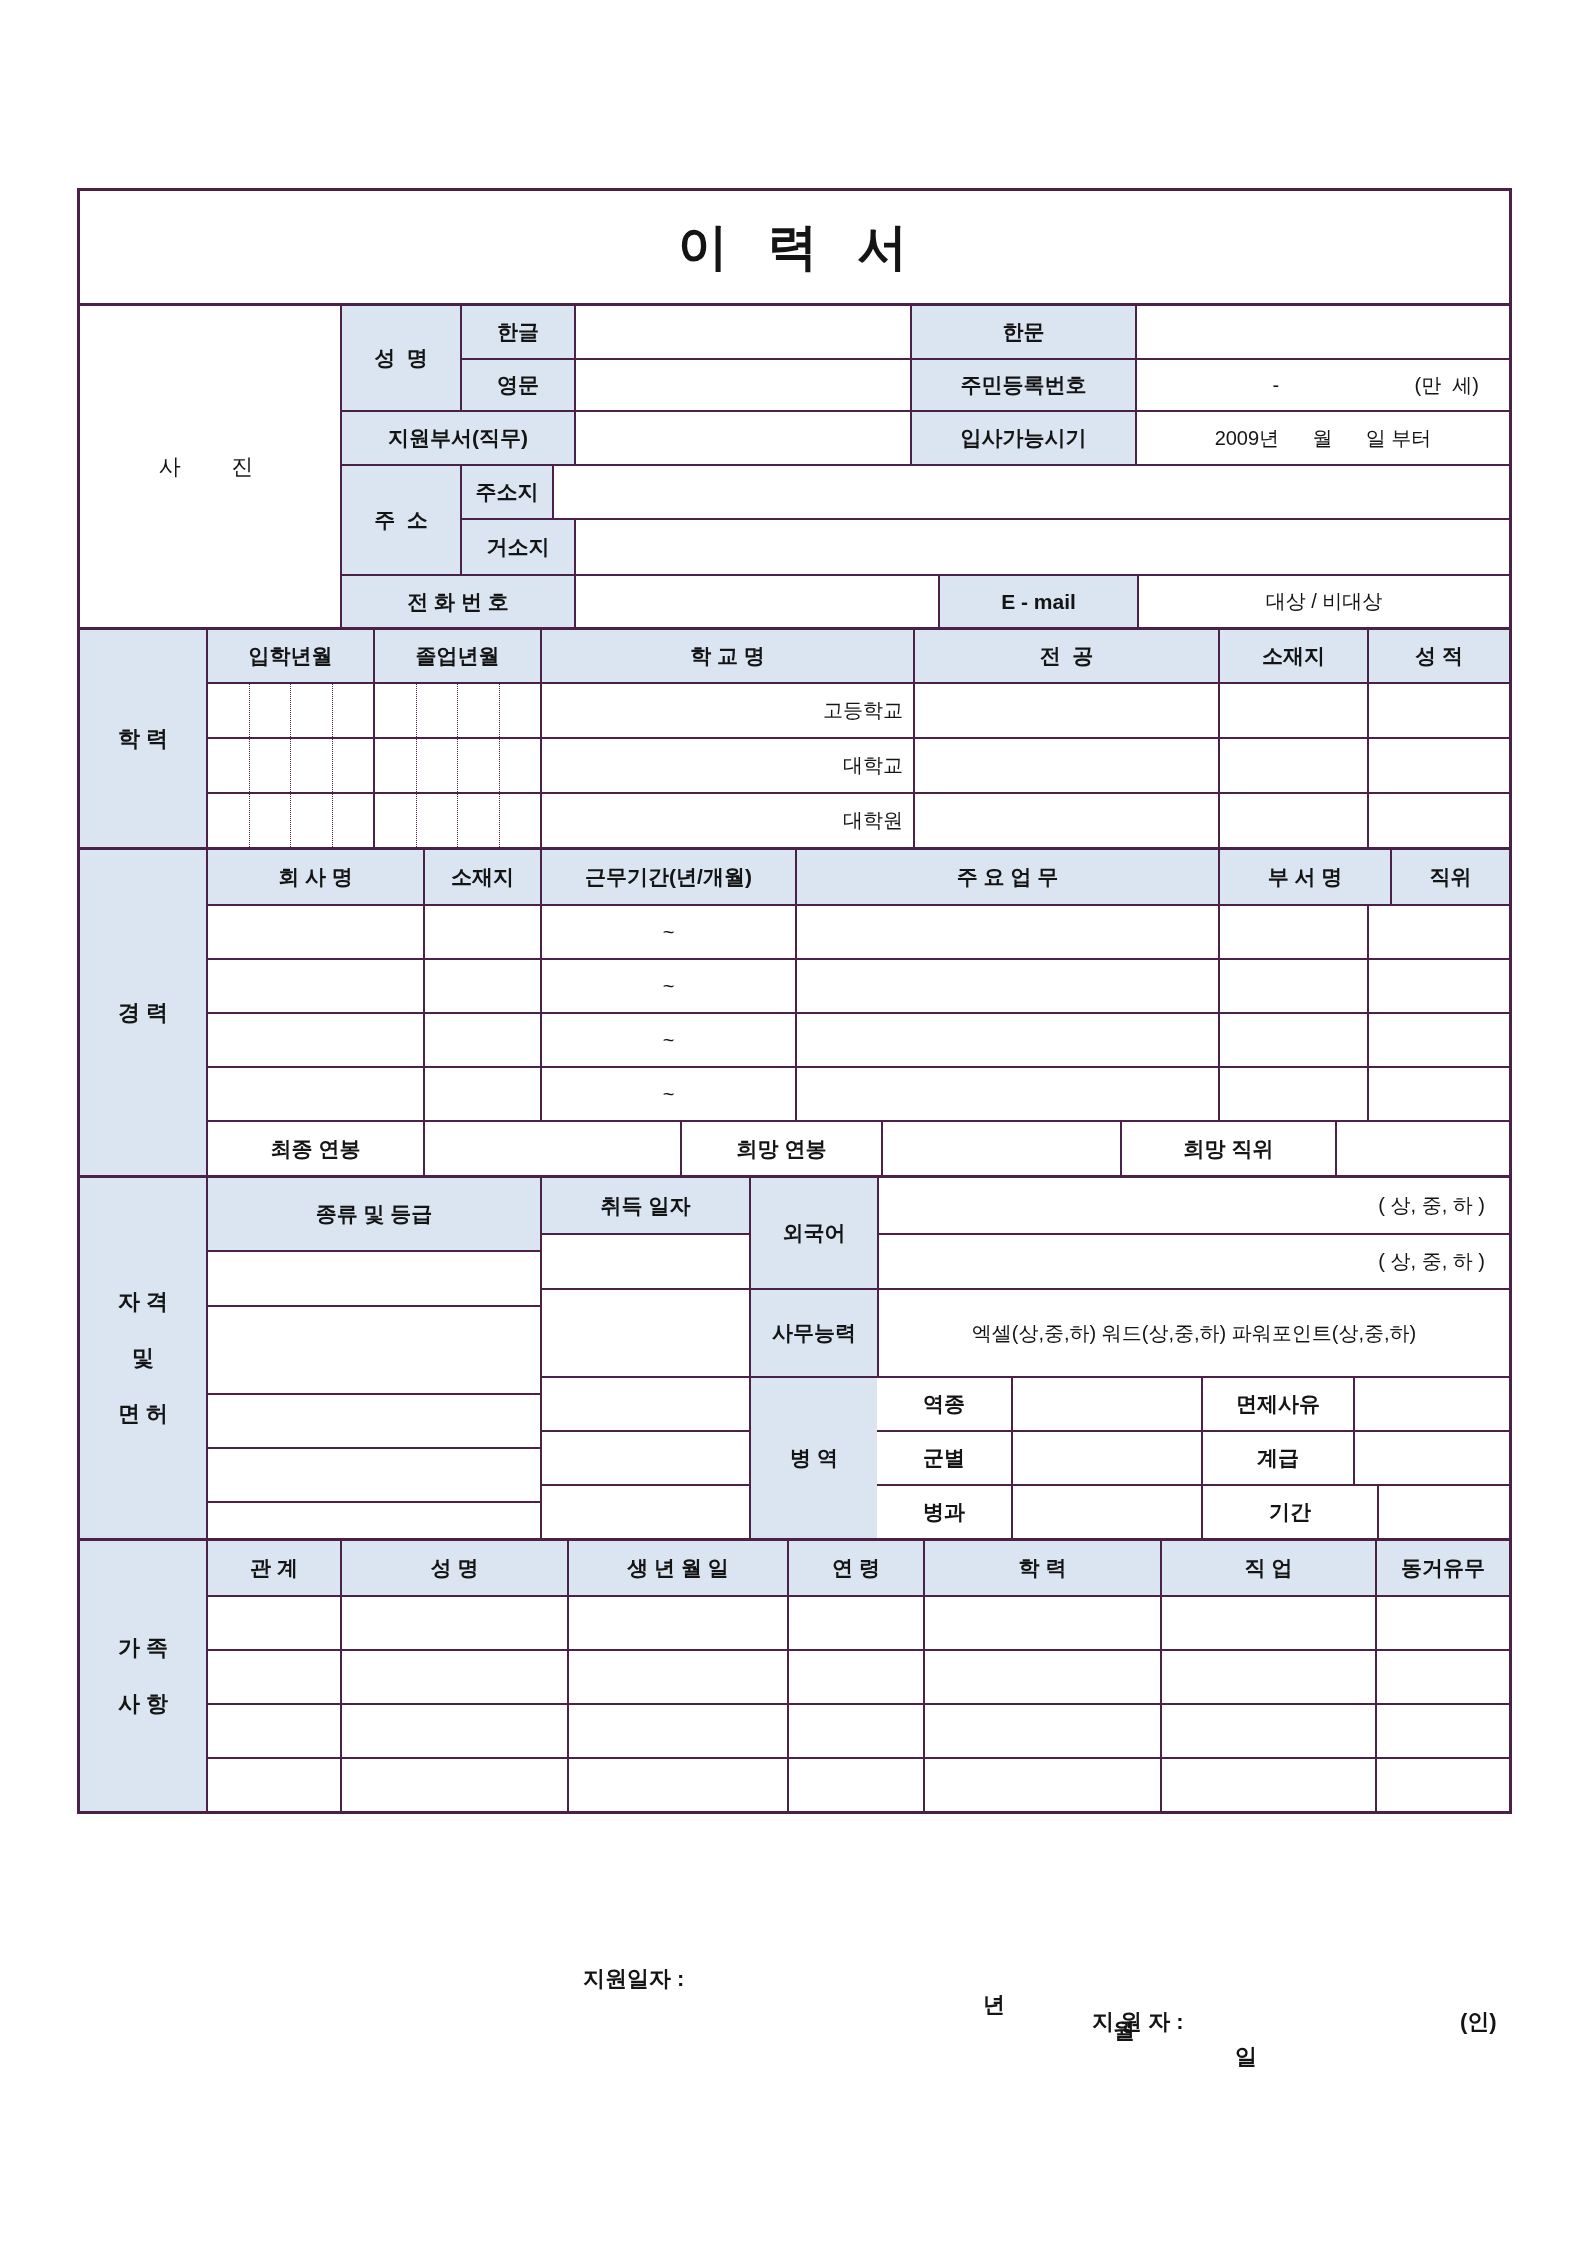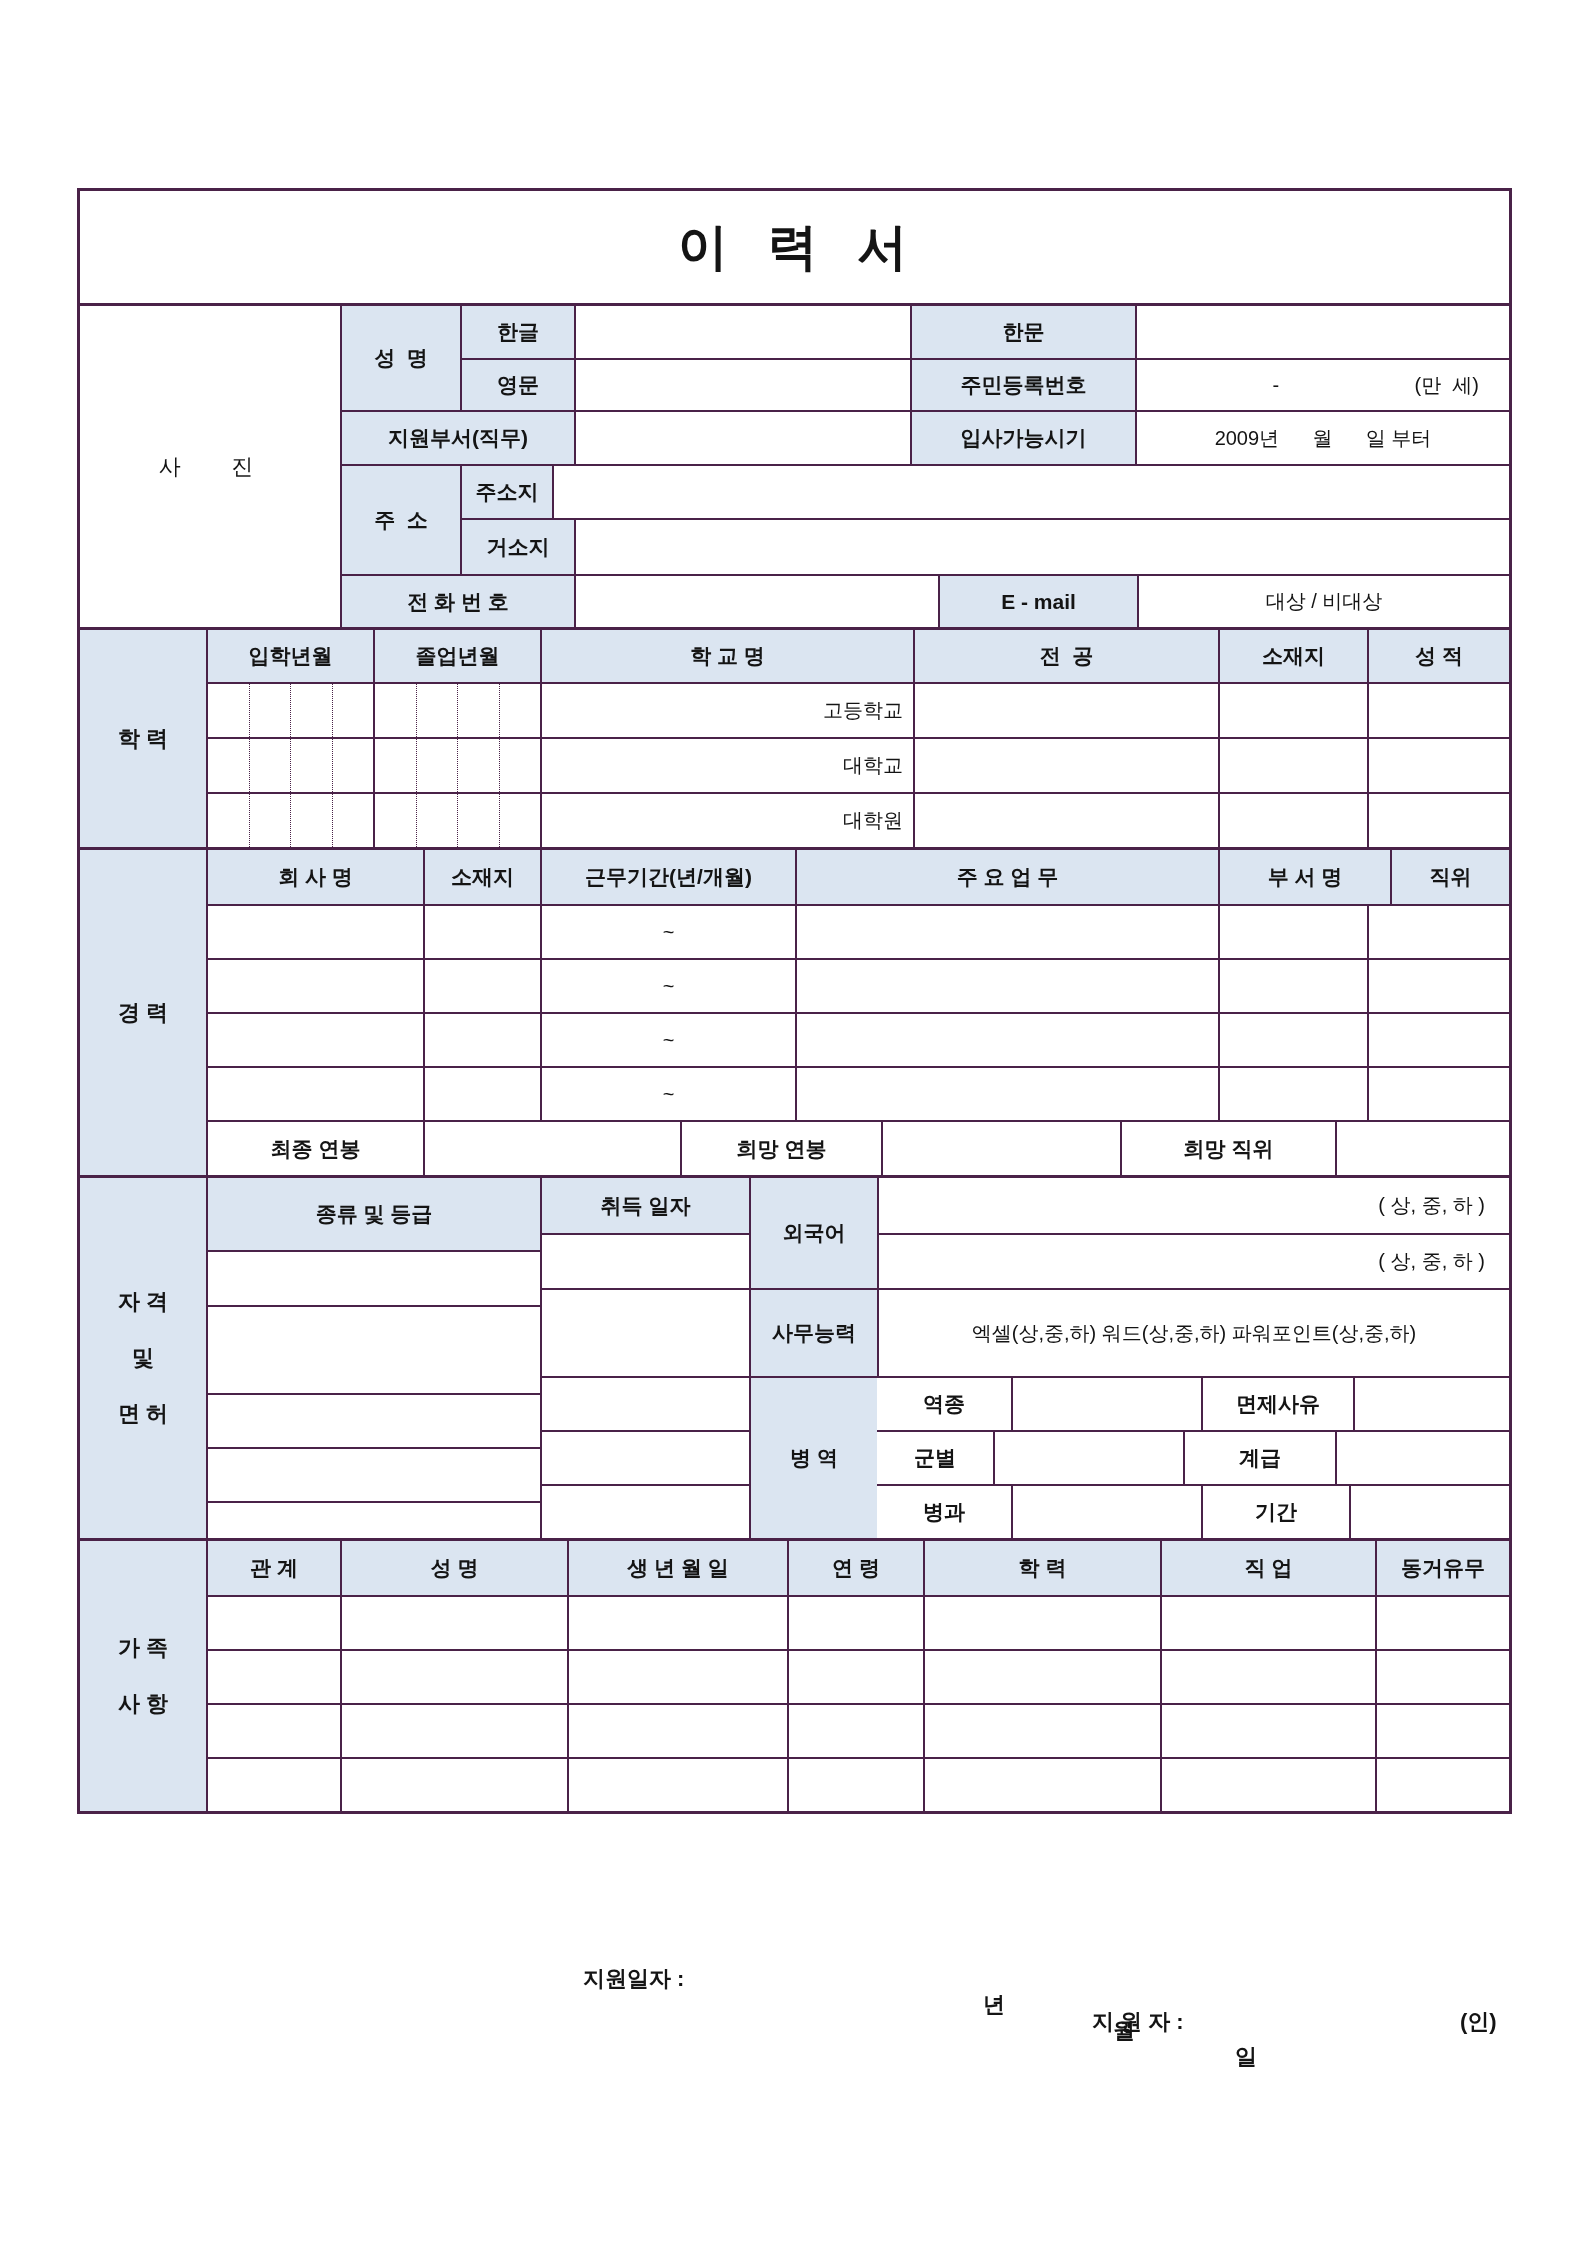--- a/index.html
+++ b/index.html
@@ -228,29 +228,29 @@
           <div class="c val right" style="height:55px;padding-right:24px">( 상, 중, 하 )</div>
           <div class="c val bt right" style="height:55px;padding-right:24px">( 상, 중, 하 )</div>
           <div class="c val bt" style="height:88px">엑셀(상,중,하) 워드(상,중,하) 파워포인트(상,중,하)</div>
           <div class="row bt" style="height:54px">
             <div class="c nl" style="width:134px">역종</div>
             <div class="c" style="width:190px"></div>
             <div class="c" style="width:152px">면제사유</div>
             <div class="c" style="flex:1"></div>
           </div>
           <div class="row bt" style="height:54px">
-            <div class="c nl" style="width:116px">군별</div>
+            <div class="c nl" style="width:134px">군별</div>
             <div class="c" style="width:190px"></div>
             <div class="c" style="width:152px">계급</div>
             <div class="c" style="flex:1"></div>
           </div>
           <div class="row bt" style="flex:1">
             <div class="c nl" style="width:134px">병과</div>
             <div class="c" style="width:190px"></div>
-            <div class="c" style="width:148px">기간</div>
+            <div class="c" style="width:176px">기간</div>
             <div class="c" style="flex:1"></div>
           </div>
         </div>
       </div>
     </div>
 
     <div class="sec" style="height:273px">
       <div class="seclab">
         <span>가 족</span>
         <span>사 항</span>

